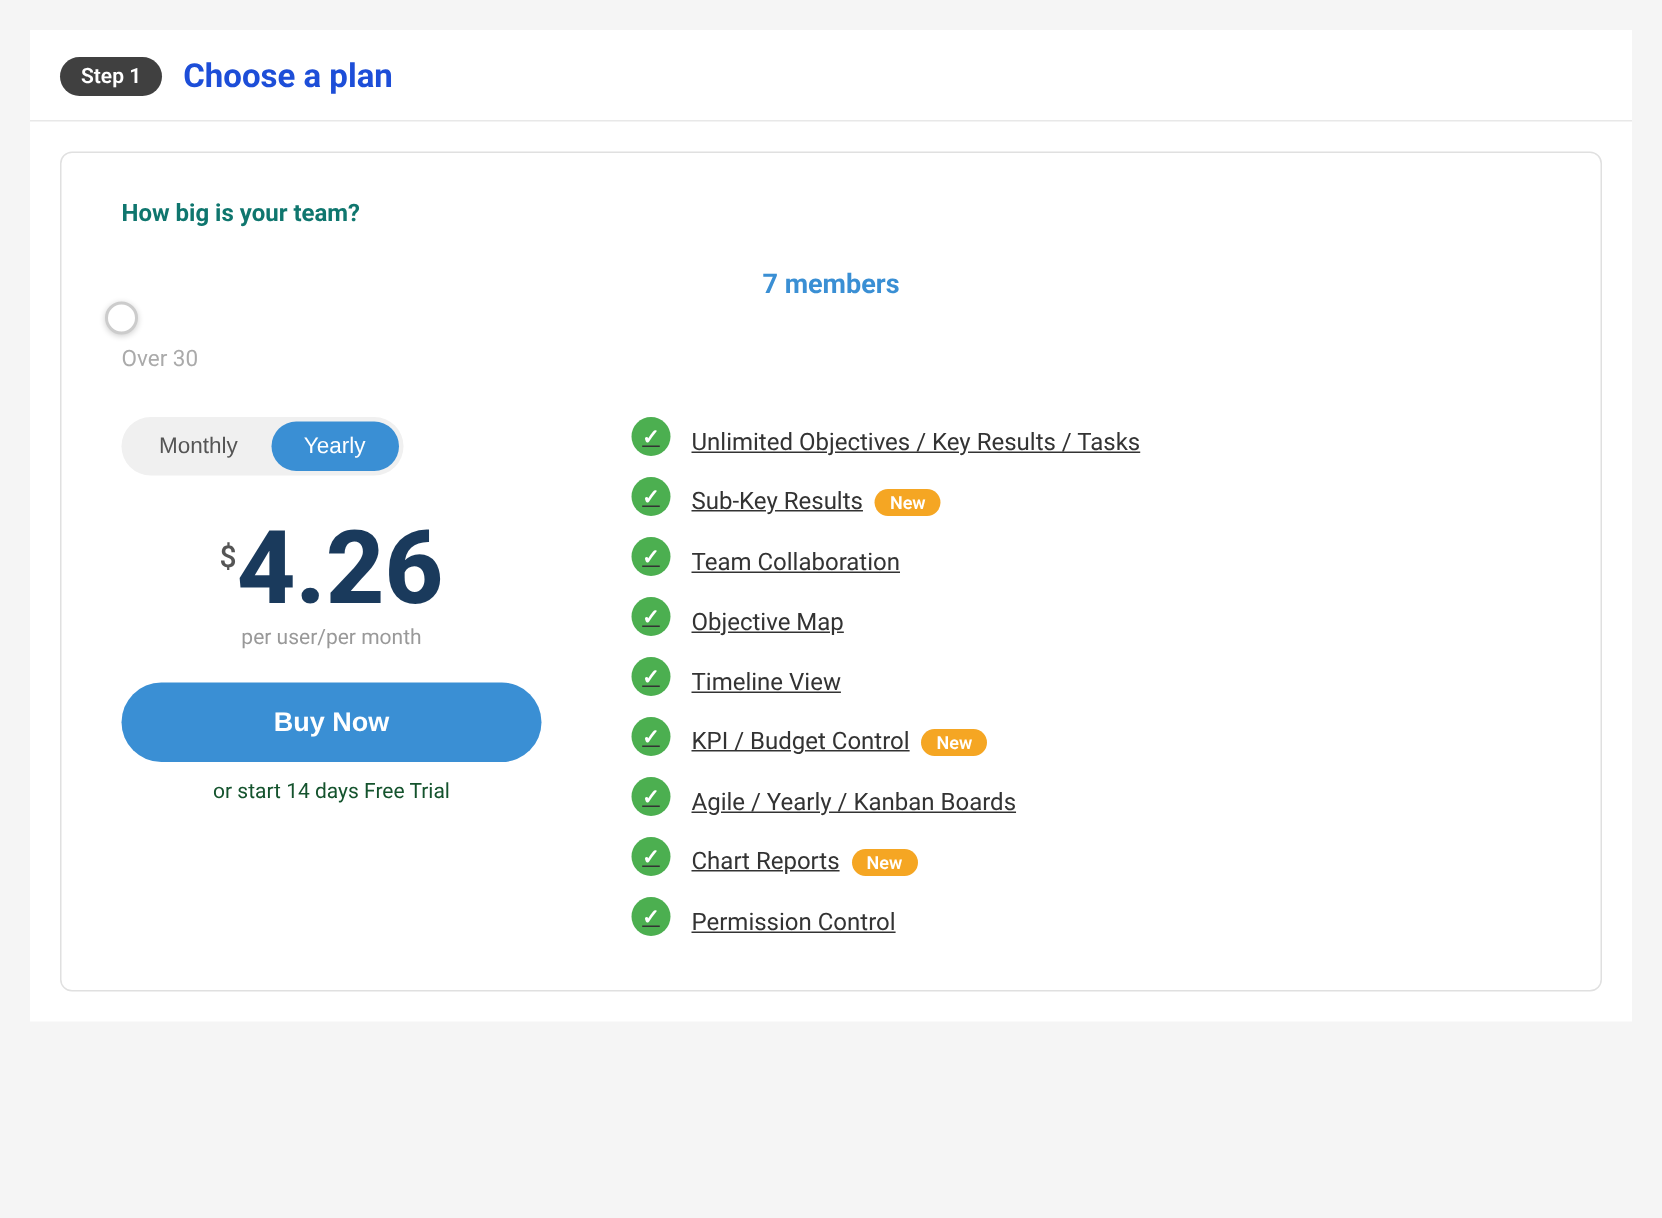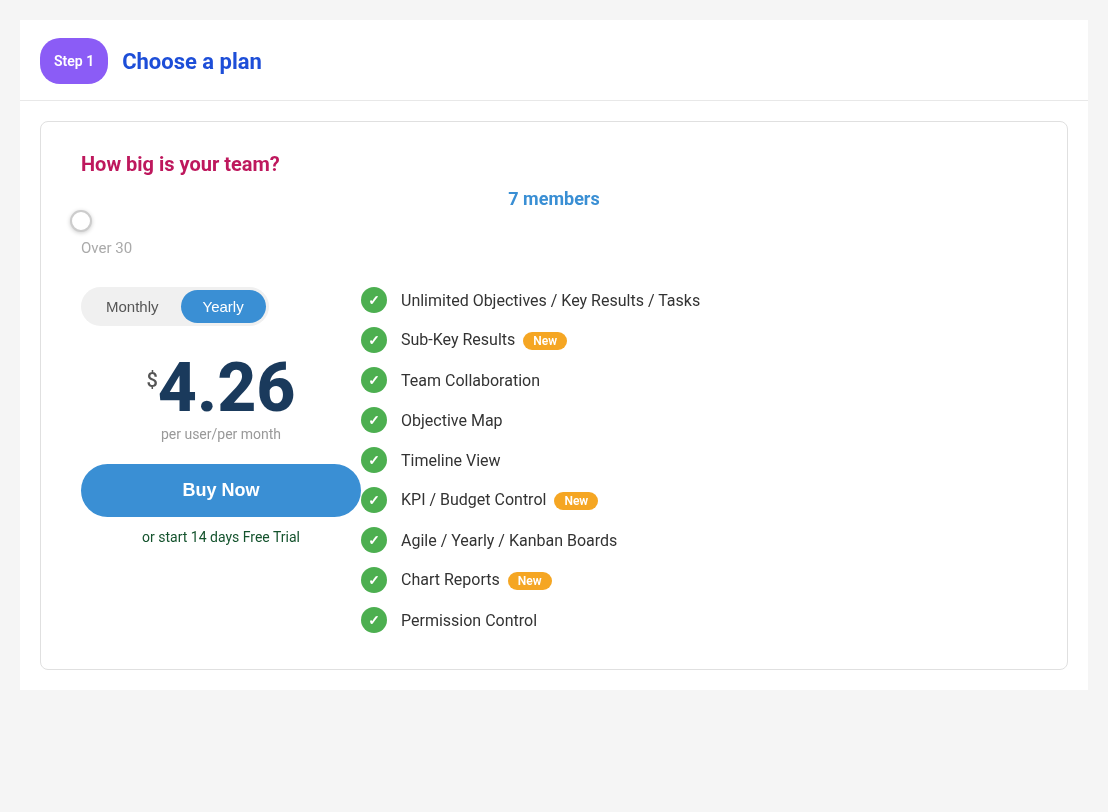--- a/index.html
+++ b/index.html
@@ -21,25 +21,25 @@
     
     .header {
       display: flex;
       align-items: center;
       gap: 14px;
       padding: 18px 20px 16px 20px;
       border-bottom: 1px solid #e8e8e8;
     }
 
     .step-badge {
-      background: #8b5cf6;
+      background: #404040;
       color: #fff;
       font-size: 14px;
       font-weight: 600;
-      padding: 15px 14px;
+      padding: 5px 14px;
       border-radius: 20px;
     }
 
     .header-title {
       font-size: 22px;
       font-weight: 700;
       color: #1d4ed8;
       text-align: center;
     }
 
@@ -51,24 +51,24 @@
       padding: 30px 40px 36px 40px;
       background: #fff;
     }
 
     
     .team-section {
       margin-bottom: 30px;
     }
 
     .team-question {
-      font-size: 20px;
+      font-size: 16px;
       font-weight: 700;
-      color: #be185d;
-      margin-bottom: 12px;
+      color: #0f766e;
+      margin-bottom: 28px;
     }
 
     .members-label {
       font-size: 18px;
       font-weight: 700;
       color: #3a8fd4;
       text-align: center;
       margin-bottom: 10px;
     }
 
@@ -114,20 +114,21 @@
 
     .slider-over {
       font-size: 15px;
       color: #aaa;
       white-space: nowrap;
     }
 
     
     .main-content {
       display: flex;
+      gap: 60px;
     }
 
     
     .left-col {
       width: 280px;
       flex-shrink: 0;
     }
 
     
     .billing-toggle {
@@ -222,24 +223,25 @@
 
     .feature-list {
       list-style: none;
       display: flex;
       flex-direction: column;
       gap: 14px;
     }
 
     .feature-item {
       display: flex;
-      align-items: center;
+      align-items: flex-end;
       gap: 14px;
       font-size: 16px;
       color: #333;
+      text-decoration: underline;
     }
 
     .check-icon {
       width: 26px;
       height: 26px;
       background: #4caf50;
       border-radius: 50%;
       display: flex;
       align-items: center;
       justify-content: center;

